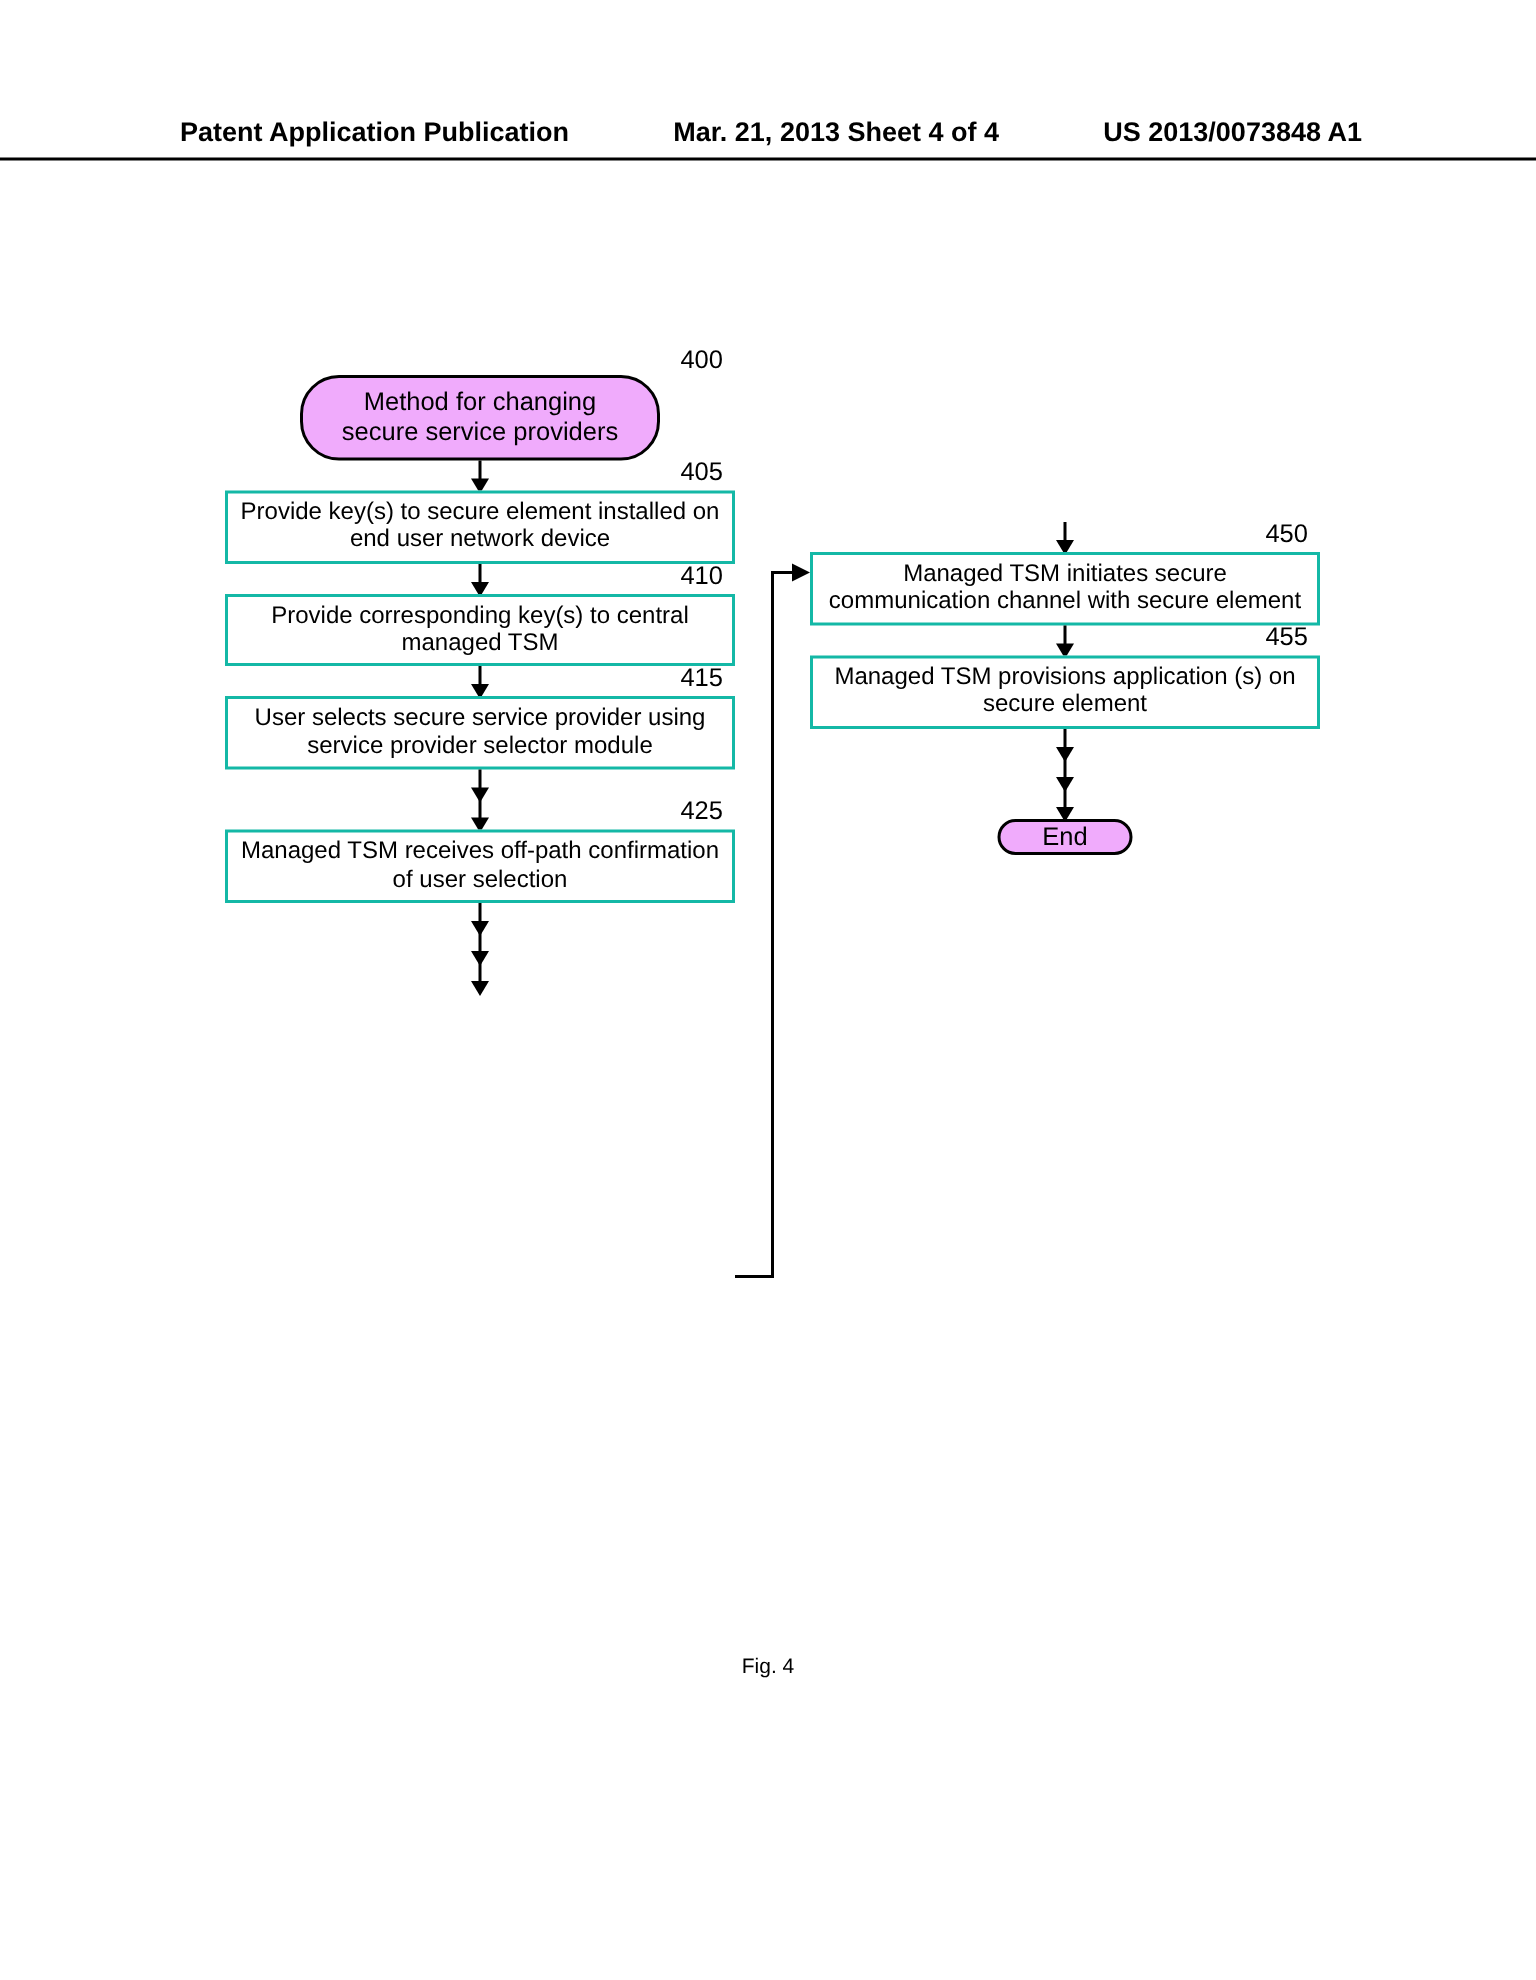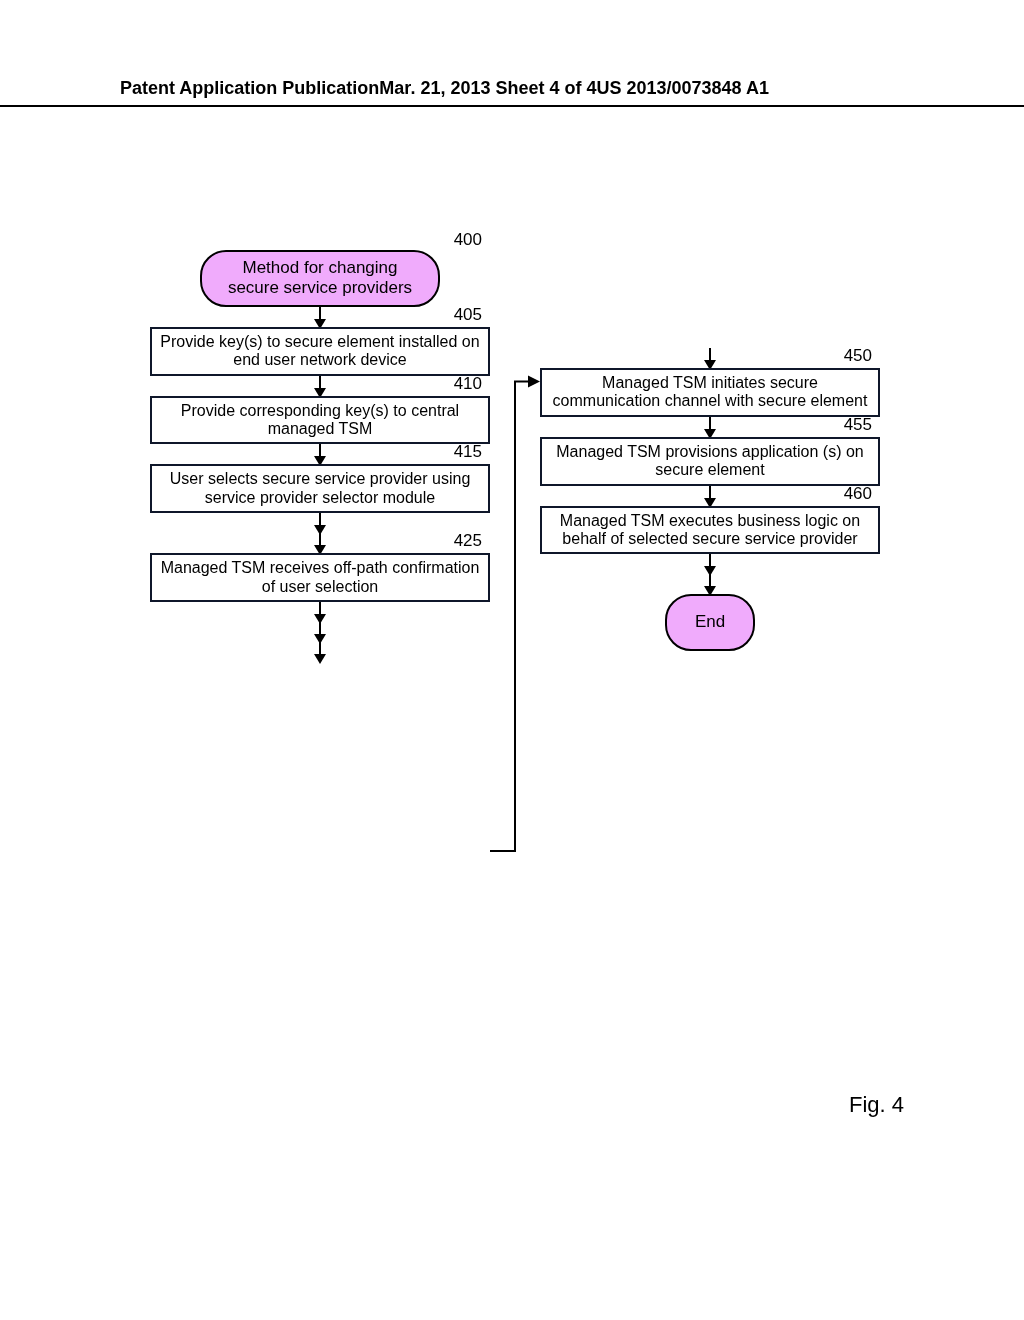--- a/index.html
+++ b/index.html
@@ -15,22 +15,23 @@
     height: 1320px;
     position: relative;
     background: #fff;
   }
   .header {
     position: absolute;
     top: 78px;
     left: 0;
     width: 1024px;
     border-bottom: 2px solid #000;
-    padding: 0 60px 6px 120px;
+    padding: 0 116px 6px 120px;
     display: flex;
+    justify-content: space-between;
     font-size: 18px;
     font-weight: bold;
   }
 
   .diagram {
     position: absolute;
     top: 250px;
     left: 120px;
     width: 784px;
     height: 880px;
@@ -50,40 +51,40 @@
     padding: 6px 14px;
     font-size: 17px;
     text-align: center;
     background: #f0abfc;
     margin: 0 auto;
     width: 240px;
     line-height: 1.2;
   }
   .terminator.end {
     width: 90px;
-    padding: 16px 8px;
+    padding: 0 8px;
   }
 
   .step {
     position: relative;
   }
   .num {
     position: absolute;
     top: -22px;
     right: 8px;
     font-size: 17px;
     font-weight: normal;
   }
   .num.title-num {
     right: 8px;
     top: -20px;
     margin-left: 12px;
   }
   .box {
-    border: 2px solid #0f172a;
+    border: 2px solid #14b8a6;
     padding: 4px 6px;
     font-size: 16px;
     text-align: center;
     background: #fff;
     line-height: 1.15;
   }
 
   .arrow-down {
     width: 2px;
     height: 16px;
@@ -100,22 +101,22 @@
     border-left: 6px solid transparent;
     border-right: 6px solid transparent;
     border-top: 10px solid #000;
   }
   .arrow-down.tall { height: 20px; }
 
   .figlabel {
     position: absolute;
     bottom: 12px;
     width: 100%;
-    text-align: right;
-    font-size: 22px;
+    text-align: center;
+    font-size: 14px;
   }
 
   
   .connector {
     position: absolute;
     pointer-events: none;
   }
 </style>
 </head>
 <body>
@@ -180,24 +181,20 @@
         <div class="box">Managed TSM initiates secure communication channel with secure element</div>
       </div>
       <div class="arrow-down tall"></div>
 
       <div class="step">
         <div class="num">455</div>
         <div class="box">Managed TSM provisions application (s) on secure element</div>
       </div>
       <div class="arrow-down tall"></div>
 
-      <div class="step">
-        <div class="num">460</div>
-        <div class="box">Managed TSM executes business logic on behalf of selected secure service provider</div>
-      </div>
       <div class="arrow-down tall"></div>
 
       <div class="arrow-down tall"></div>
 
       <div class="step">
         <div class="terminator end">End</div>
       </div>
 
     </div>
 

